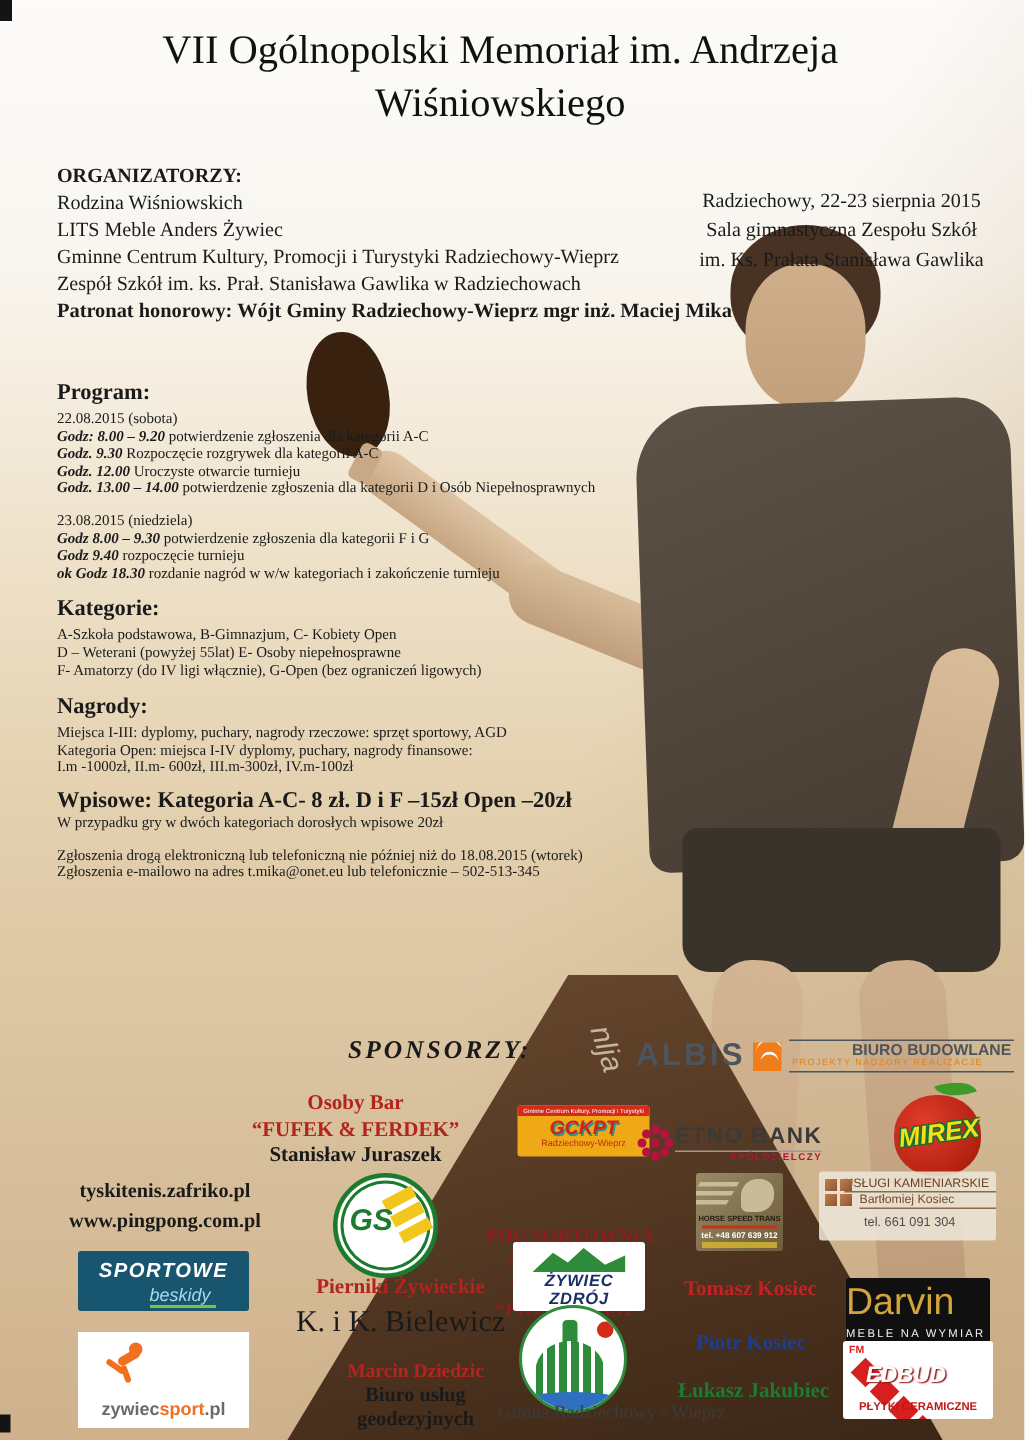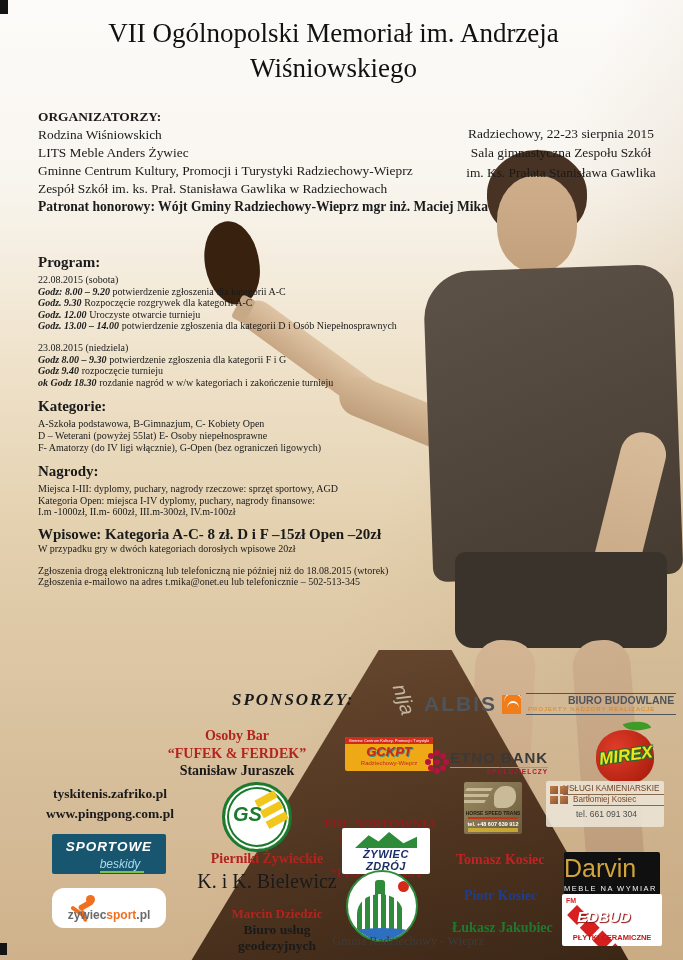--- a/index.html
+++ b/index.html
@@ -97,21 +97,21 @@
   .gmina .wave{position:absolute;left:0;bottom:0;width:68px;height:12px;background:#2f6fc0;border-radius:50% 50% 0 0;}
   
   .gs{left:222px;top:782px;width:64px;height:64px;background:#fff;border:3px solid #1c7a2c;border-radius:50%;box-shadow:inset 0 0 0 2px #fff,inset 0 0 0 4px #1c7a2c;}
   .gs .bolt{position:absolute;left:30px;top:10px;width:22px;height:8px;background:#f2c71d;transform:rotate(-28deg);box-shadow:0 12px 0 #f2c71d,0 24px 0 #f2c71d;}
   .gs .nm{position:absolute;left:8px;top:18px;font-size:20px;font-weight:bold;font-style:italic;color:#1c7a2c;}
   
   .sport{left:52px;top:834px;width:114px;height:40px;background:#17566e;border-radius:2px;padding-top:6px;box-sizing:border-box;text-align:center;}
   .sport .l1{color:#fff;font-weight:bold;font-style:italic;font-size:13.5px;letter-spacing:1px;line-height:1;}
   .sport .l2{color:#a8d8ea;font-style:italic;font-size:12px;line-height:1;margin:-2px 0 0 26px;border-bottom:2px solid #7cc24a;display:inline-block;padding:0 4px 1px 0;}
   
-  .zys{left:52px;top:888px;width:114px;height:40px;background:#fff;border-radius:12px;}
+  .zys{left:52px;top:888px;width:114px;height:64px;background:#fff;border-radius:0;}
   .zys .head{position:absolute;left:34px;top:7px;width:9px;height:9px;background:#f07020;border-radius:50%;}
   .zys .body{position:absolute;left:26px;top:14px;width:16px;height:6px;background:#f07020;border-radius:3px;transform:rotate(-30deg);}
   .zys .leg-a{position:absolute;left:18px;top:21px;width:14px;height:4px;background:#f07020;border-radius:2px;transform:rotate(35deg);}
   .zys .leg-b{position:absolute;left:30px;top:22px;width:4px;height:12px;background:#f07020;border-radius:2px;transform:rotate(-20deg);}
   .zys .txt{position:absolute;left:0;bottom:6px;width:114px;text-align:center;font-size:12px;font-weight:bold;}
   .zys .g{color:#6a6a6a;}.zys .o{color:#f07020;}
   
   .horse{left:464px;top:782px;width:58px;height:52px;background:linear-gradient(135deg,#9a8a64,#6e5c3c);border-radius:2px;overflow:hidden;text-align:center;}
   .horse .hh{position:absolute;left:30px;top:4px;width:22px;height:22px;background:#c9bb97;border-radius:50% 40% 50% 20%;}
   .horse .sw{position:absolute;left:2px;top:6px;width:26px;height:3px;background:#c9bb97;box-shadow:0 6px 0 #c9bb97,0 12px 0 #c9bb97;transform:skewX(-30deg);}

